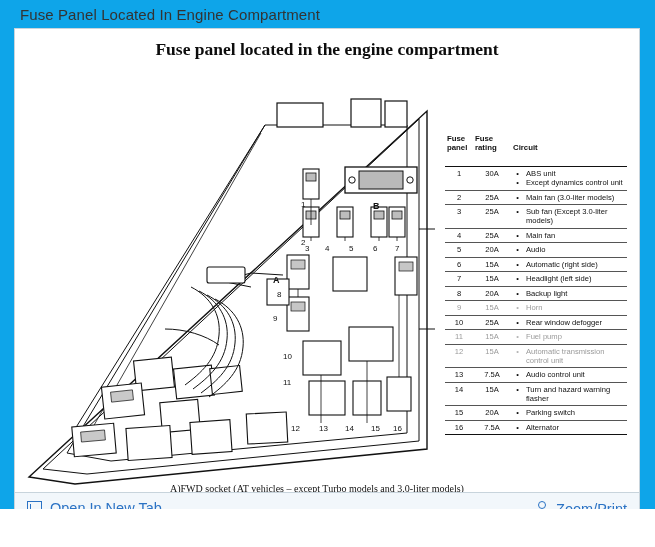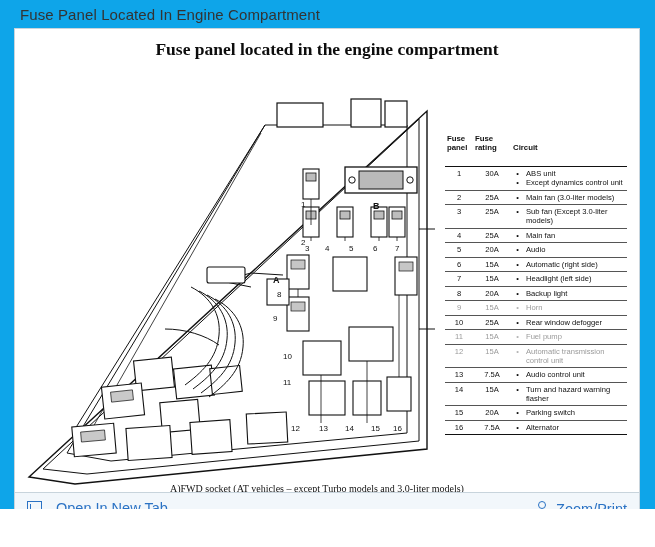--- a/index.html
+++ b/index.html
@@ -64,21 +64,21 @@
   }
   .open-tab {
     position: absolute;
     left: 12px;
     top: 7px;
     font-size: 14.5px;
     color: #2a72c4;
     cursor: pointer;
     display: flex;
     align-items: center;
-    gap: 14px;
+    gap: 8px;
   }
   .open-tab .box-ico {
     width: 13px;
     height: 13px;
     border: 1px solid #2a72c4;
     position: relative;
     display: inline-block;
   }
   .open-tab .box-ico::after {
     content: "";

